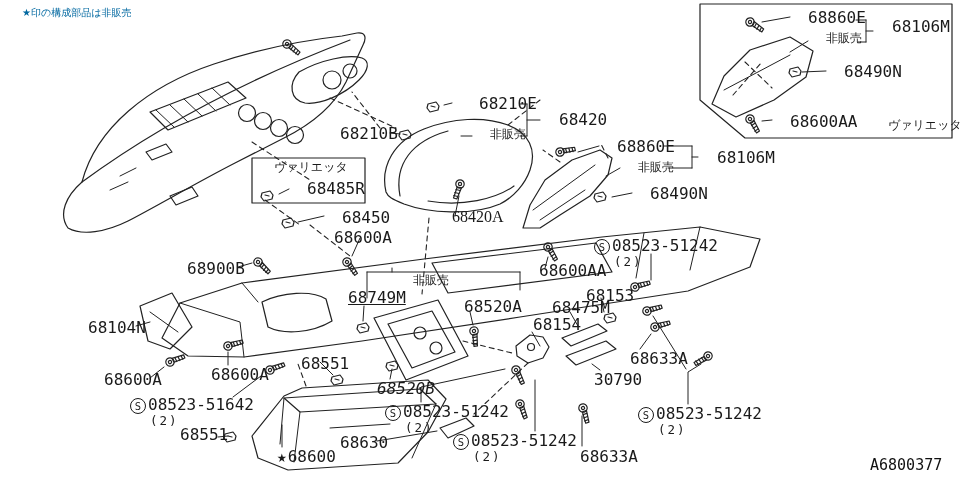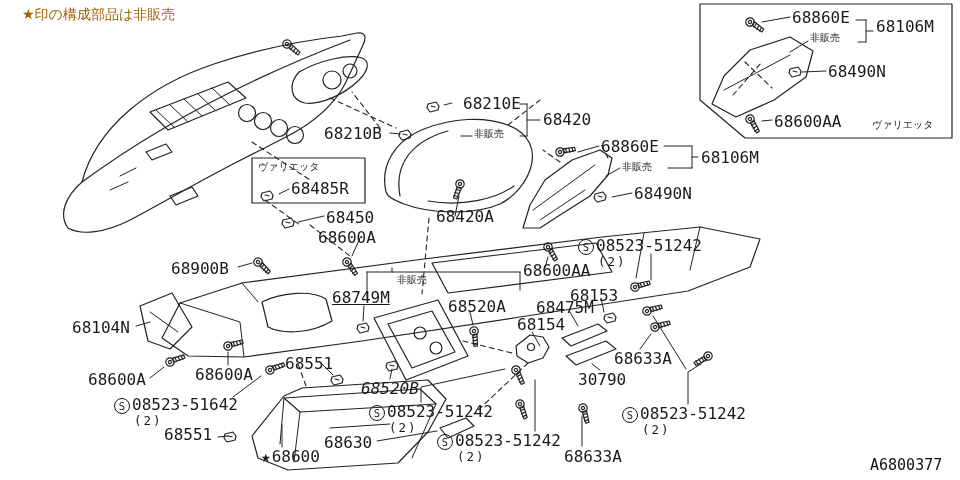--- a/index.html
+++ b/index.html
@@ -6,38 +6,38 @@
   body{
     width:960px;height:480px;position:relative;background:#ffffff;overflow:hidden;
     font-family:"DejaVu Sans Mono","Liberation Mono",monospace;
     --line:#222222; --hl:#e00024;
   }
   .stage{position:absolute;left:0;top:0;width:960px;height:480px;}
   svg{position:absolute;left:0;top:0;}
   svg *{stroke:var(--line);fill:none;stroke-width:1.2;stroke-linecap:round;stroke-linejoin:round;}
   svg .dash{stroke-dasharray:5 4;stroke-width:1.1;}
   svg .thin{stroke-width:1;}
-  .labels{position:absolute;left:0;top:0;width:864px;height:480px;pointer-events:none;}
+  .labels{position:absolute;left:16px;top:0;width:864px;height:480px;pointer-events:none;}
   .plabel{
     position:absolute;font-size:16px;line-height:1.0;color:#1a1a1a;
     white-space:nowrap;letter-spacing:0px;
   }
-  .plabel.jp{font-family:Liberation Serif, serif;font-size:10px;line-height:1.05;}
+  .plabel.jp{font-family:Liberation Mono, monospace;font-size:12px;line-height:1.05;}
   .plabel.hl{
     border:3.5px solid var(--hl);border-radius:50%;
     padding:3px 10px 4px;margin:-7px 0 0 -12px;
   }
   .sc{
     display:inline-block;width:14px;height:14px;border:1.5px solid #1a1a1a;border-radius:50%;
     font-size:10.5px;line-height:14px;text-align:center;margin-right:2px;vertical-align:0px;
   }
   .star{margin-right:1px;}
   .qty{font-size:12.5px;margin:1px 0 0 20px;letter-spacing:2px;}
   .note{
-    position:absolute;left:22px;top:6px;font-size:14px;color:#a16207;
+    position:absolute;left:22px;top:6px;font-size:10px;color:#0369a1;
     font-family:"DejaVu Sans","Liberation Sans",sans-serif;
   }
   .code{position:absolute;left:870px;top:456px;font-size:15px;color:#111;}
 </style>
 </head>
 <body>
 
 <div class="stage">
 
   <svg width="960" height="480" viewBox="0 0 960 480">
@@ -228,21 +228,21 @@
       <div class="plabel" style="left: 543px; top: 112px; text-align: right;"><span>68420</span></div>
       <div class="plabel" style="left: 324px; top: 126px;"><span>68210B</span></div>
       <div class="plabel jp" style="left: 474px; top: 129px;"><span>非販売</span></div>
       <div class="plabel" style="left: 601px; top: 139px;"><span>68860E</span></div>
       <div class="plabel" style="left: 701px; top: 150px;"><span>68106M</span></div>
       <div class="plabel jp" style="left: 622px; top: 162px;"><span>非販売</span></div>
       <div class="plabel" style="left: 634px; top: 186px;"><span>68490N</span></div>
       <div class="plabel jp" style="left: 258px; top: 162px;"><span>ヴァリエッタ</span></div>
       <div class="plabel" style="left: 291px; top: 181px;"><span>68485R</span></div>
       <div class="plabel" style="left: 326px; top: 210px;"><span>68450</span></div>
-      <div class="plabel" style="left: 436px; top: 209px;"><span>68420A</span></div>
+      <div class="plabel" style="left: 436px; top: 209px; font-family: Liberation Serif, serif;"><span>68420A</span></div>
       <div class="plabel" style="left: 318px; top: 230px;"><span>68600A</span></div>
       <div class="plabel" style="left: 578px; top: 238px;"><span class="sc">S</span><span>08523-51242</span><div class="qty">(2)</div></div>
       <div class="plabel" style="left: 523px; top: 263px;"><span>68600AA</span></div>
       <div class="plabel" style="left: 171px; top: 261px;"><span>68900B</span></div>
       <div class="plabel jp" style="left: 397px; top: 275px;"><span>非販売</span></div>
       <div class="plabel" style="left: 332px; top: 290px; text-decoration: underline;"><span>68749M</span></div>
       <div class="plabel" style="left: 448px; top: 299px;"><span>68520A</span></div>
       <div class="plabel" style="left: 570px; top: 288px;"><span>68153</span></div>
       <div class="plabel" style="left: 536px; top: 300px;"><span>68475M</span></div>
       <div class="plabel" style="left: 517px; top: 317px;"><span>68154</span></div>

